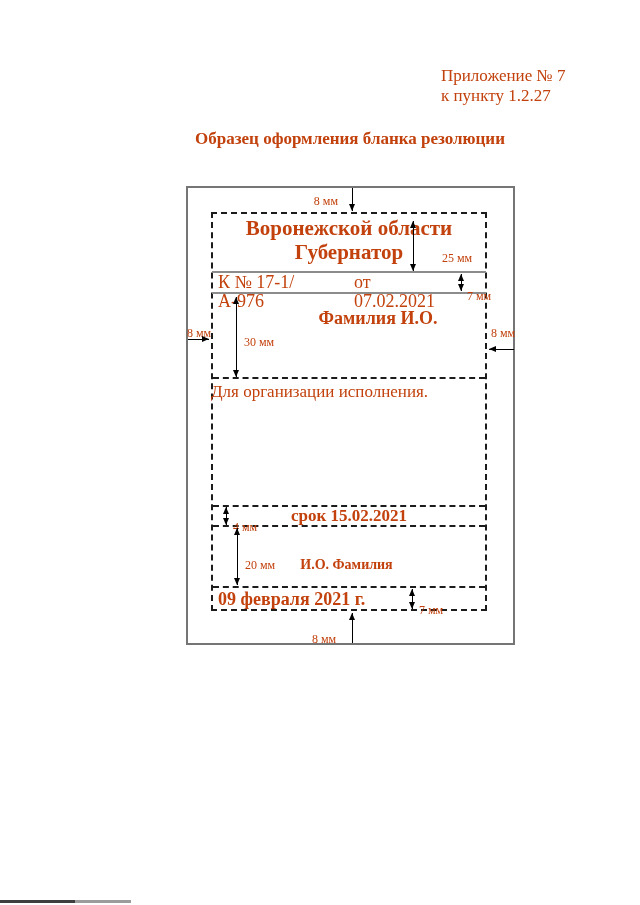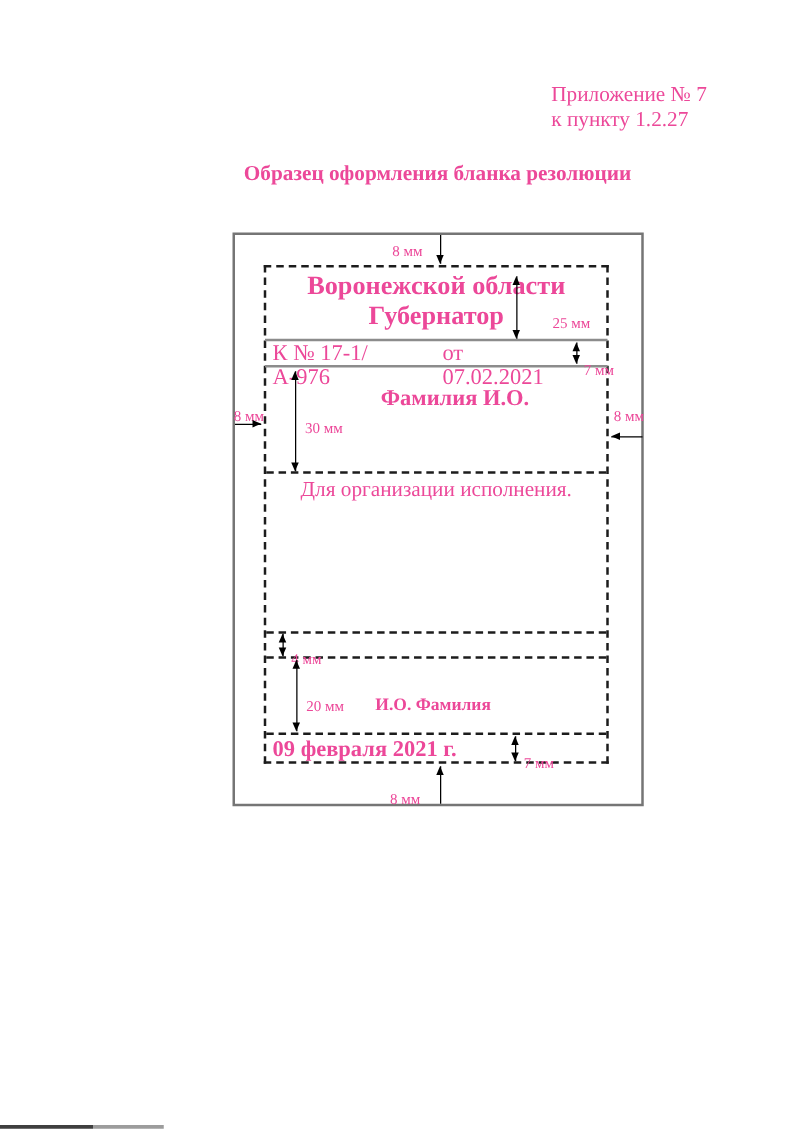--- a/index.html
+++ b/index.html
@@ -1,21 +1,21 @@
 <!DOCTYPE html>
 <html><head>
 <meta charset="utf-8">
 <style>
   html,body { margin:0; padding:0; background:#e8e8e8; }
   .page {
     position:relative;
     width:640px; height:905px;
     background:#ffffff;
     font-family:"Liberation Serif","DejaVu Serif",serif;
-    color:#ec4899;
+    color:#c2410c;
     overflow:hidden;
   }
   .abs { position:absolute; }
 
   
   .appendix { left:441px; top:66px; font-size:17px; line-height:20px; }
 
   
   .doc-title { left:150px; top:129px; width:400px; text-align:center;
                font-weight:bold; font-size:17px; }
@@ -29,24 +29,24 @@
                   border:2px dashed #1c1c1c; box-sizing:border-box; }
 
   .hline-gray { height:2px; background:#8c8c8c; }
   .hline-dash { height:0; border-top:2px dashed #1c1c1c; }
 
   .org-block { left:211px; top:216px; width:276px; text-align:center;
                font-weight:bold; font-size:21px; line-height:24px; }
   .ref-row { left:211px; top:273px; width:276px; box-sizing:border-box;
              display:flex; justify-content:space-between;
              padding:0 32px 0 7px; font-size:18px; line-height:19px;gap:15px; }
-  .signer-name { left:211px; top:308px; width:276px; box-sizing:border-box;
+  .signer-name { left:225px; top:308px; width:276px; box-sizing:border-box;
                  padding-left:30px; text-align:center;
                  font-weight:bold; font-size:18px; }
-  .instruction { left:211px; top:382px; width:276px; text-align:center;
+  .instruction { left:211px; top:382px; width:276px; 
                  font-size:17px; }
   .deadline-row { left:211px; top:506px; width:276px; text-align:center;
                   font-weight:bold; font-size:17px; }
   .executor-name { left:211px; top:557px; width:271px; text-align:center;
                    font-weight:bold; font-size:14px; }
   .date-row { left:218px; top:589px; font-size:18px;font-weight:bold; }
 
   
   .dim-label { font-size:12px; line-height:13px; white-space:nowrap;margin-top:12px; }
 
@@ -101,20 +101,21 @@
   <div class="abs hline-gray" style="left:212px; top:292px; width:274px;"></div>
 
   <div class="abs signer-name">Фамилия И.О.</div>
 
   <div class="abs hline-dash" style="left:213px; top:377px; width:272px;"></div>
 
   <div class="abs instruction">Для организации исполнения.</div>
 
   <div class="abs hline-dash" style="left:213px; top:505px; width:272px;"></div>
 
+  <div class="abs deadline-row">срок 15.02.2021</div>
 
   <div class="abs hline-dash" style="left:213px; top:525px; width:272px;"></div>
 
   <div class="abs executor-name">И.О. Фамилия</div>
 
   <div class="abs hline-dash" style="left:213px; top:586px; width:272px;"></div>
 
   <div class="abs date-row">09 февраля 2021 г.</div>
 
   <div class="abs dim-label" style="left:300px; top:183px; width:38px; text-align:right;">8 мм</div>

